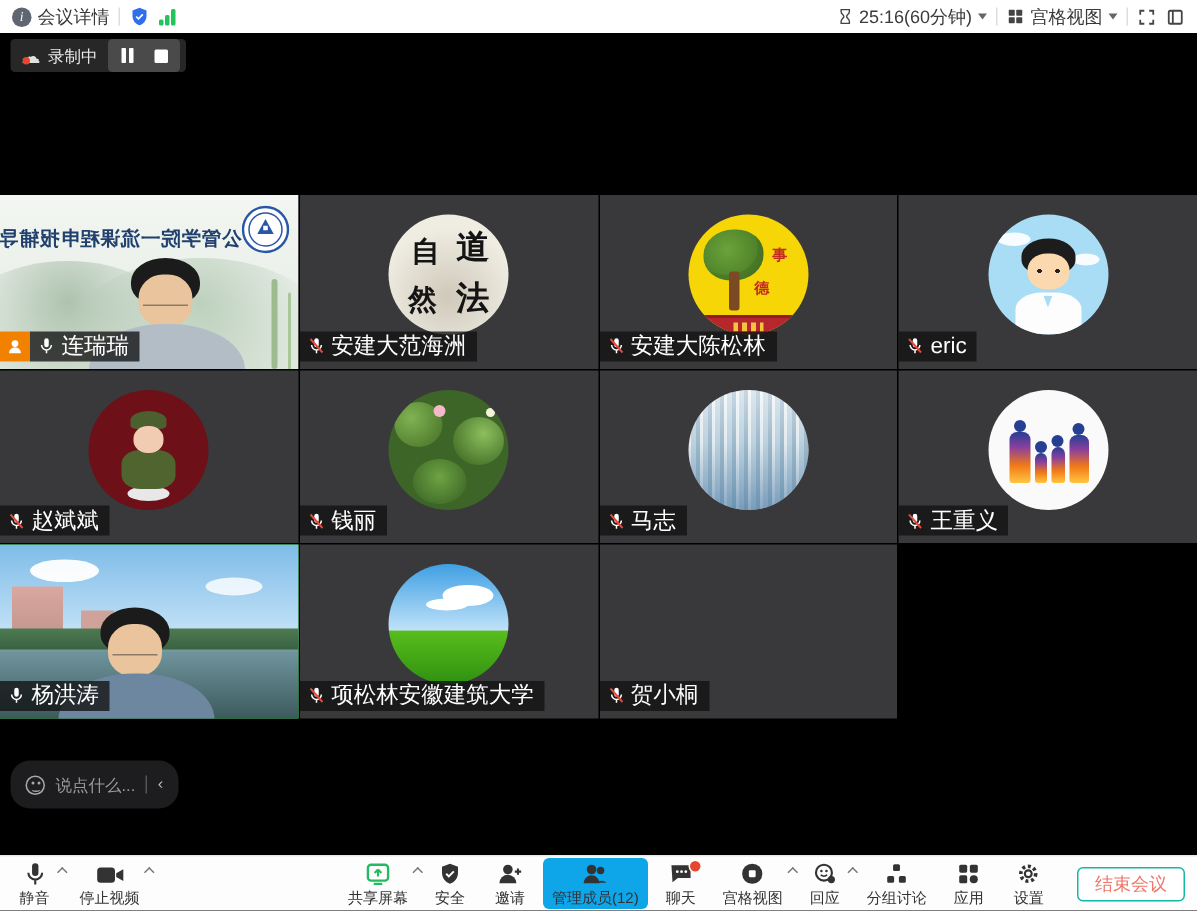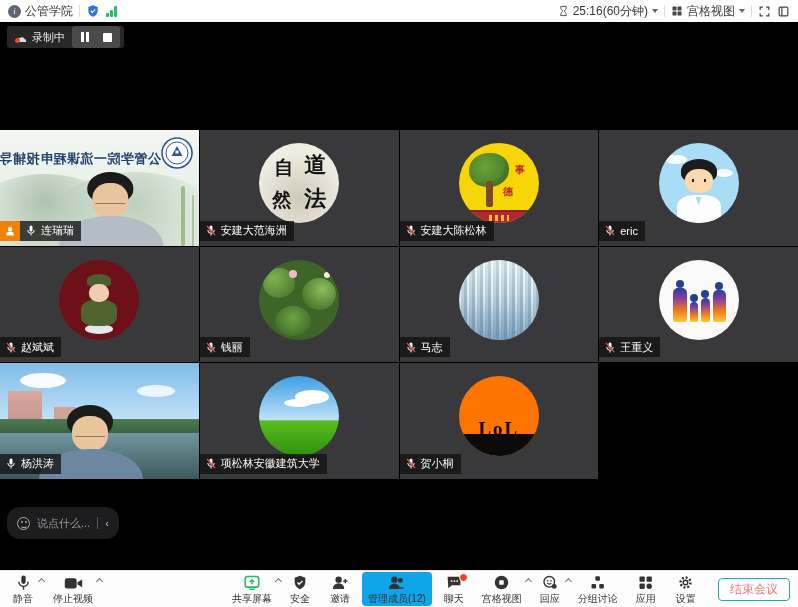--- a/index.html
+++ b/index.html
@@ -128,21 +128,21 @@
   .scene-lake .cl.a{left:20px;top:10px;width:46px;height:15px;}
   .scene-lake .cl.b{right:24px;top:22px;width:38px;height:12px;opacity:.8;}
   .scene-lake .bld{position:absolute;left:8px;top:28px;width:34px;height:34px;background:linear-gradient(180deg,#d9a79e,#c1968e);
     box-shadow:40px 10px 0 -6px #cfa39a;}
   .scene-lake .trees{position:absolute;left:0;right:0;top:56px;height:14px;background:linear-gradient(180deg,#4e7b52,#396242);}
 
   
   .label-row{position:absolute;left:0;bottom:5px;display:flex;align-items:stretch;z-index:5;}
   .host-badge{width:20px;background:#f28100;display:flex;align-items:center;justify-content:center;}
   .nlabel{display:flex;align-items:center;gap:4px;height:20px;background:rgba(18,18,18,.78);
-    padding:0 7px 0 5px;font-size:11px;color:#fff;white-space:nowrap;}
+    padding:0 7px 0 5px;font-size:15px;color:#fff;white-space:nowrap;}
 
   
   .chatpill{position:absolute;left:7px;top:485px;height:24px;display:flex;align-items:center;gap:7px;
     background:rgba(32,32,34,.92);border-radius:13px;padding:16px 10px;color:#9a9a9a;font-size:11px;}
   .chatpill .smile{width:13px;height:13px;border-radius:50%;border:1.2px solid #a9a9a9;position:relative;}
   .chatpill .smile::before{content:"";position:absolute;left:2.5px;top:3px;width:2px;height:2px;background:#a9a9a9;border-radius:50%;box-shadow:4px 0 0 #a9a9a9;}
   .chatpill .smile::after{content:"";position:absolute;left:2.5px;top:6.5px;width:6px;height:3px;border-bottom:1.2px solid #a9a9a9;border-radius:50%;}
   .chatpill .cdiv{width:1px;height:12px;background:#555;}
   .chatpill .coll{color:#bbb;font-size:11px;}
 
@@ -161,21 +161,21 @@
   .endbtn{position:absolute;right:8px;top:7px;height:23px;padding:0 11px;background:#fff;border:1px solid #14b8a6;
     border-radius:4px;color:#ef776b;font-size:12px;display:flex;align-items:center;cursor:pointer;}
 </style>
 </head>
 <body>
 
 <div class="topbar">
   <div class="tb-group">
     <div class="tb-item">
       <span class="info-dot">i</span>
-      <span>公管学院</span>
+      <span>会议详情</span>
     </div>
     <span class="vdiv"></span>
     <span class="tb-item">
       <svg width="14" height="14" viewBox="0 0 24 24">
           <path d="M12 2l8 3v6c0 5.5-3.5 9.5-8 11-4.5-1.5-8-5.5-8-11V5z" fill="#2f6fed"></path>
           <path d="M8.2 12l2.6 2.6 5-5" stroke="#fff" stroke-width="2" fill="none"></path>
         </svg>
     </span>
     <span class="sigbars">
       <i style="height:4px"></i>
@@ -436,24 +436,20 @@
               <rect x="9" y="2" width="6" height="12" rx="3" fill="#fff"></rect>
               <path d="M5.5 11a6.5 6.5 0 0 0 13 0" stroke="#fff" stroke-width="2" fill="none"></path>
               <line x1="12" y1="18" x2="12" y2="22" stroke="#fff" stroke-width="2"></line>
               <line x1="4" y1="3" x2="20" y2="21" stroke="#e5493a" stroke-width="2.6"></line>
             </svg>
             <span>项松林安徽建筑大学</span>
           </span>
         </div>
       </div>
       <div class="tile">
-        <div class="avatar av-lol">
-          <div class="ground"></div>
-          <div class="txt">LoL</div>
-        </div>
         <div class="label-row">
           <span class="nlabel">
             <svg width="12" height="13" viewBox="0 0 24 24">
               <rect x="9" y="2" width="6" height="12" rx="3" fill="#fff"></rect>
               <path d="M5.5 11a6.5 6.5 0 0 0 13 0" stroke="#fff" stroke-width="2" fill="none"></path>
               <line x1="12" y1="18" x2="12" y2="22" stroke="#fff" stroke-width="2"></line>
               <line x1="4" y1="3" x2="20" y2="21" stroke="#e5493a" stroke-width="2.6"></line>
             </svg>
             <span>贺小桐</span>
           </span>

